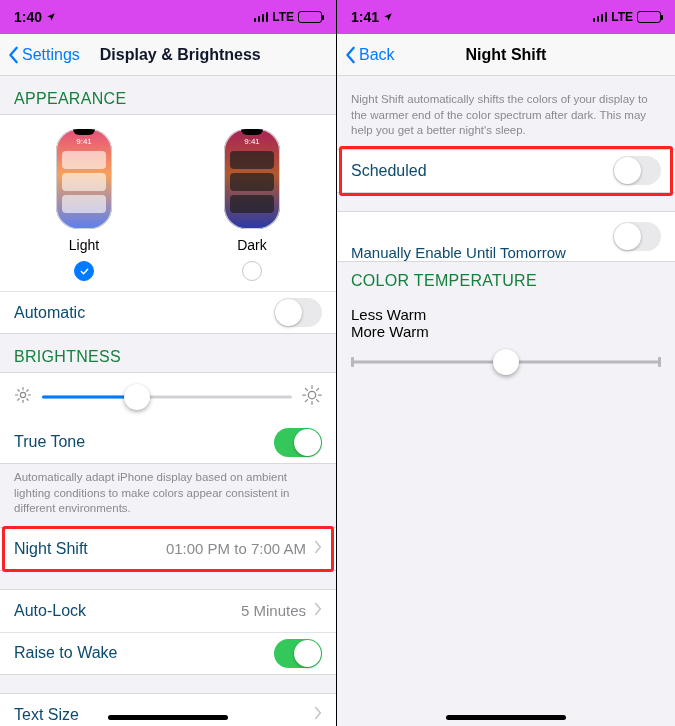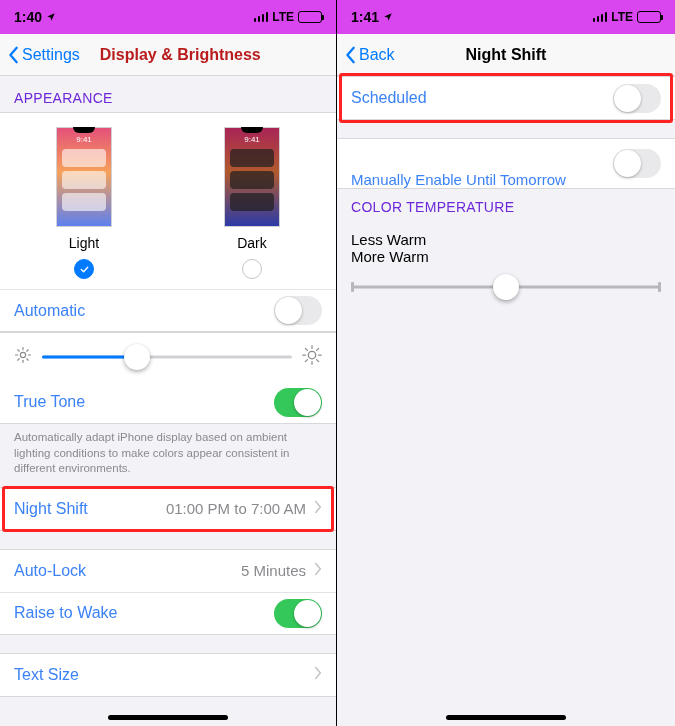--- a/index.html
+++ b/index.html
@@ -20,43 +20,43 @@
   .signal span:nth-child(4){height:10px}
   .lte{font-size:12px; font-weight:600;}
   .batt { width:24px; height:12px; border:1px solid #000; border-radius:3px; position:relative; }
   .batt::after{content:""; position:absolute; right:-3px; top:3px; width:2px; height:5px; background:#000; border-radius:0 1px 1px 0;}
   .batt-fill{height:100%; width:85%; background:#000; border-radius:2px 0 0 2px;}
   
   .navbar { height:42px; background:#f8f8f8; border-bottom:1px solid #d8d8dc; display:flex; align-items:center; position:relative; padding:0 8px;}
   .back { display:flex; align-items:center; color:#007aff; font-size:16px; gap:2px; }
   .back-chevron svg{display:block;}
   .nav-title { position:absolute; left:0; right:0; text-align:center; font-size:16px; font-weight:600; color:#000; pointer-events:none;}
-  .navtitle-left { font-size:16px; font-weight:600; color:#b91c1c; margin-left:20px; }
-  
-  .sect-header { font-size:14px; color:#6d28d9; padding:14px 14px 6px; text-transform:uppercase; letter-spacing:0.3px;}
+  .navtitle-left { font-size:16px; font-weight:600; color:#0f172a; margin-left:20px; }
+  
+  .sect-header { font-size:16px; color:#15803d; padding:14px 14px 6px; text-transform:uppercase; letter-spacing:0.3px;}
   .sect-header.tight{padding-top:10px;}
   .footnote { font-size:11.5px; color:#8a8a8e; padding:6px 14px 10px; line-height:1.35;}
   
   .group { background:#fff; border-top:1px solid #d8d8dc; border-bottom:1px solid #d8d8dc; }
   .cell { min-height:42px; padding:0 14px; display:flex; align-items:center; justify-content:space-between; position:relative; background:#fff;}
   .cell + .cell { border-top:1px solid #e3e3e7; }
-  .cell .label { font-size:16px; color:#3b82f6; }
+  .cell .label { font-size:16px; color:#0c4a6e; }
   .cell .value { font-size:15px; color:#8a8a8e; }
   .cell .right { display:flex; align-items:center; gap:8px; }
   .chev { color:#c5c5c9; }
   
   .switch { width:48px; height:29px; border-radius:15px; background:#e9e9eb; position:relative; }
   .switch .knob{ width:27px; height:27px; background:#fff; border-radius:50%; position:absolute; top:1px; left:1px; box-shadow:0 1px 3px rgba(0,0,0,.3);}
   .switch.on{ background:#34c759; }
   .switch.on .knob{ left:20px; }
   
   .appearance-group{ background:#fff; border-top:1px solid #d8d8dc; border-bottom:1px solid #d8d8dc;}
   .appearances{ display:flex; justify-content:space-around; padding:14px 0 10px;}
   .app-col{ display:flex; flex-direction:column; align-items:center; gap:8px; }
-  .preview{ width:56px; height:100px; border-radius:0; position:relative; overflow:hidden; box-shadow:0 0 0 1px #d0d0d4 inset;padding-left:28px;}
+  .preview{ width:56px; height:100px; border-radius:22px; position:relative; overflow:hidden; box-shadow:0 0 0 1px #d0d0d4 inset;padding-left:28px;}
   .preview.light{ background:linear-gradient(180deg,#e44f7a 0%, #f6a15a 45%, #5b7ff1 100%);}
   .preview.dark{ background:linear-gradient(180deg,#a82357 0%, #b25a2e 45%, #2a3aa8 100%);}
   .preview .notch{position:absolute; top:0; left:50%; transform:translateX(-50%); width:22px; height:6px; background:#000; border-radius:0 0 6px 6px;}
   .preview .time{position:absolute; top:8px; left:0; right:0; text-align:center; font-size:8px; color:#fff;}
   .preview .widgets{position:absolute; top:22px; left:6px; right:6px; display:flex; flex-direction:column; gap:4px;}
   .preview .w{height:18px; border-radius:4px; background:rgba(255,255,255,.6);}
   .preview.dark .w{background:rgba(30,30,30,.7);}
   .app-label{font-size:14px; color:#000;}
   .radio{ width:20px; height:20px; border-radius:50%; border:1.5px solid #c6c6ca; display:flex; align-items:center; justify-content:center;}
   .radio.checked{ background:#007aff; border-color:#007aff;}
@@ -157,20 +157,21 @@
         </div>
       </div>
       <div class="cell" style="border-top:1px solid #e3e3e7;">
         <span class="label">Automatic</span>
         <span class="switch">
             <span class="knob"></span>
           </span>
       </div>
     </div>
 
+    <div class="sect-header">BRIGHTNESS</div>
 
     <div class="group">
       <div class="slider-cell">
         <span class="sun">
           <svg width="18" height="18" viewBox="0 0 24 24">
               <circle cx="12" cy="12" r="3.5" fill="none" stroke="#8a8a8e" stroke-width="1.5"></circle>
               <g stroke="#8a8a8e" stroke-width="1.5" stroke-linecap="round">
                 <line x1="12" y1="2" x2="12" y2="5"></line>
                 <line x1="12" y1="19" x2="12" y2="22"></line>
                 <line x1="2" y1="12" x2="5" y2="12"></line>
@@ -293,20 +294,21 @@
         <span class="back-chevron">
           <svg width="12" height="18" viewBox="0 0 12 20">
               <path d="M9 2 L2 10 L9 18" stroke="#007aff" stroke-width="2.5" fill="none" stroke-linecap="round" stroke-linejoin="round"></path>
             </svg>
         </span>
         <span>Back</span>
       </div>
       <div class="nav-title">Night Shift</div>
     </div>
 
+    <div class="footnote" style="padding-top:16px;">Night Shift automatically shifts the colors of your display to the warmer end of the color spectrum after dark. This may help you get a better night's sleep.</div>
 
     <div class="group" style="position:relative;">
       <div class="cell">
         <span class="label">Scheduled</span>
         <span class="switch">
             <span class="knob"></span>
           </span>
       </div>
       <div class="hlbox" style="left:2px; right:2px; top:-4px; bottom:-4px;"></div>
     </div>

